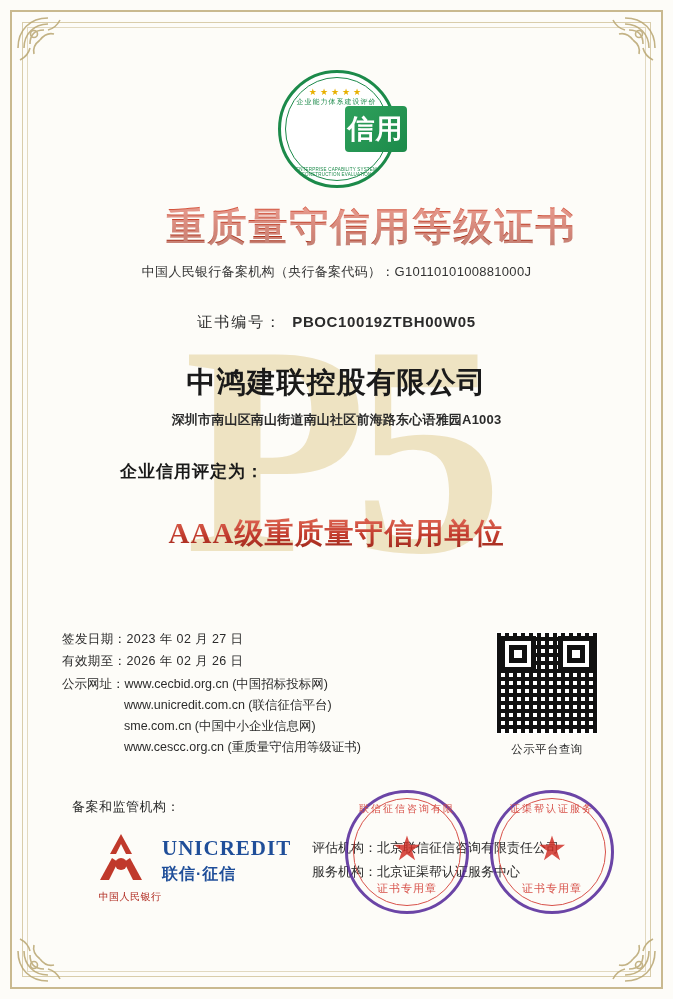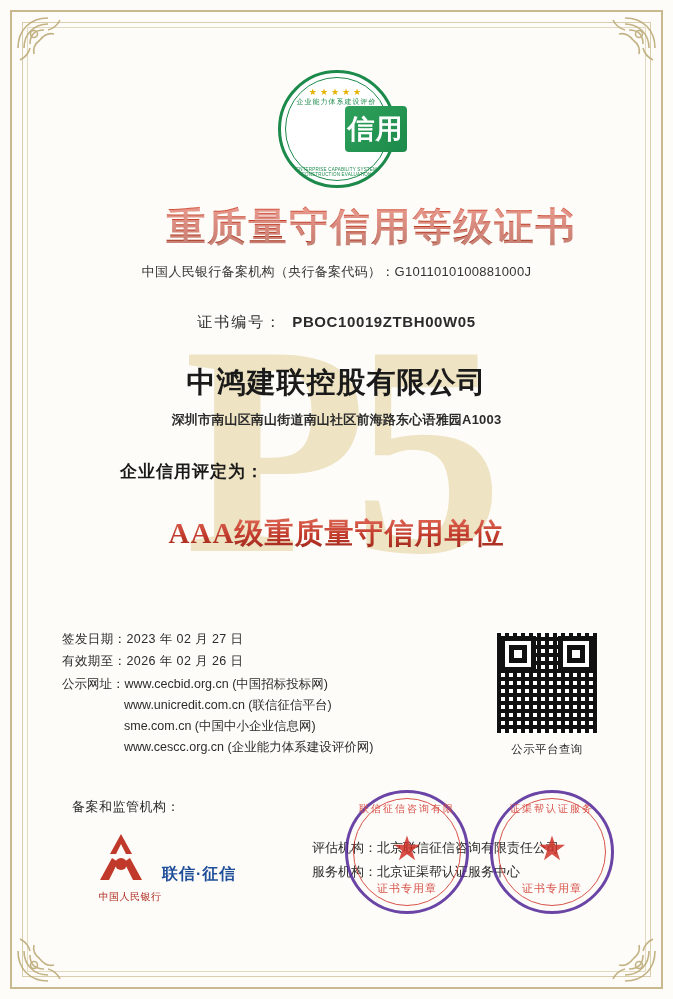--- a/index.html
+++ b/index.html
@@ -489,41 +489,42 @@
       <div class="line">
         <span>公示网址：</span><span>www.cecbid.org.cn (中国招标投标网)</span>
       </div>
       <div class="line" style="padding-left:62px;">
         <span>www.unicredit.com.cn (联信征信平台)</span>
       </div>
       <div class="line" style="padding-left:62px;">
         <span>sme.com.cn (中国中小企业信息网)</span>
       </div>
       <div class="line" style="padding-left:62px;">
-        <span>www.cescc.org.cn (企业能力体系建设评价网)</span>
+        <span>www.cescc.org.cn (重质量守信用等级证书)</span>
       </div>
     </div>
   </div>
 
   <div class="qr-wrap">
     <div class="qr"></div>
     <div class="qr-caption">公示平台查询</div>
   </div>
 
   <div class="footer-label">备案和监管机构：</div>
 
   <div class="unicredit">
     <svg class="uc-logo" viewBox="0 0 66 58">
       <g fill="#c0392b">
         <path d="M33 4 L44 24 L38 24 L33 14 L28 24 L22 24 Z"></path>
         <path d="M12 50 L24 28 L30 32 L21 50 Z"></path>
         <path d="M54 50 L42 28 L36 32 L45 50 Z"></path>
         <circle cx="33" cy="34" r="6"></circle>
       </g>
     </svg>
+    <div class="uc-name">UNICREDIT</div>
     <div class="uc-cn">联信·征信</div>
     <div class="uc-bank">中国人民银行</div>
   </div>
 
   <div class="org-lines">
     <div class="line">评估机构：北京联信征信咨询有限责任公司</div>
     <div class="line">服务机构：北京证渠帮认证服务中心</div>
   </div>
 
   <div class="seal s1">

